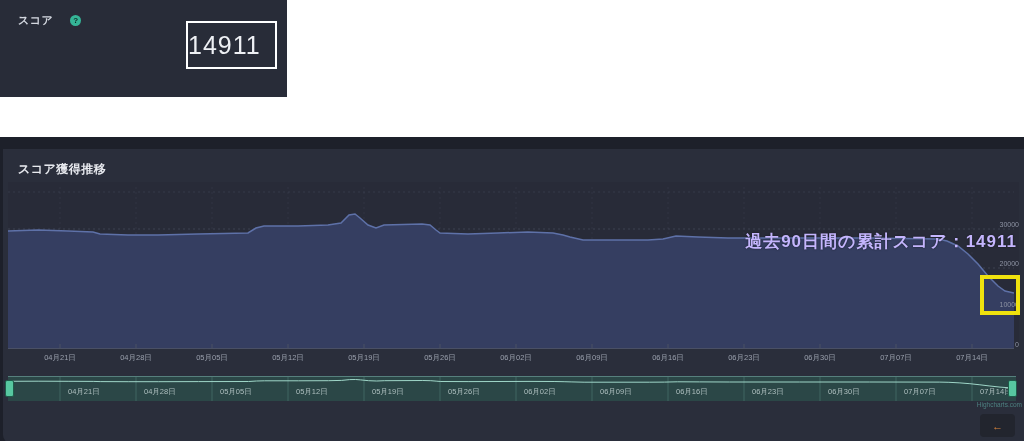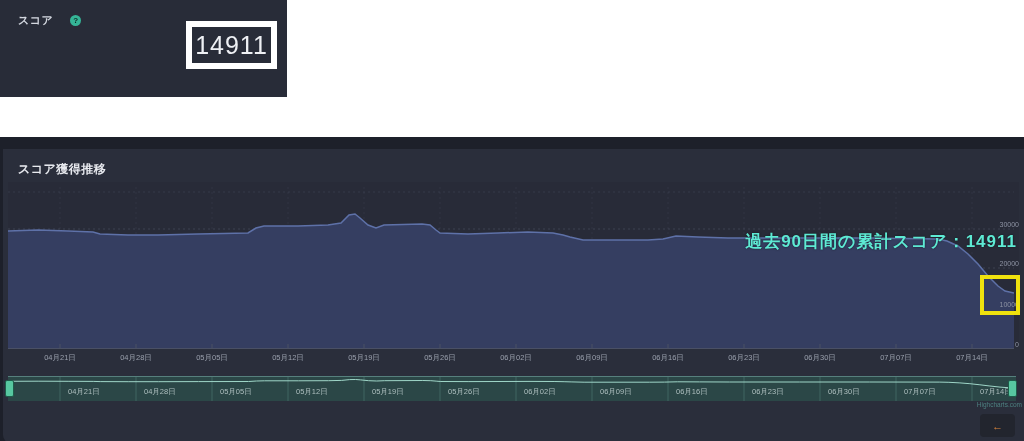--- a/index.html
+++ b/index.html
@@ -4,31 +4,31 @@
 <style>
   html,body{margin:0;padding:0;background:#ffffff;width:1024px;height:441px;
     font-family:"Liberation Sans","DejaVu Sans",sans-serif;overflow:hidden;position:relative;}
   .abs{position:absolute;}
   
   #score-card{left:0;top:0;width:287px;height:97px;background:#282c38;}
   #score-label-row{left:18px;top:13px;display:flex;align-items:center;gap:17px;}
   #score-label{color:#d4d8e0;font-size:11px;font-weight:bold;letter-spacing:.5px;}
   .help-icon{width:11px;height:11px;border-radius:50%;background:#35b597;color:#0e2b24;
     font-size:8px;font-weight:bold;display:flex;align-items:center;justify-content:center;cursor:pointer;}
-  #score-value-box{left:186px;top:21px;width:91px;height:48px;border:6px solid #ffffff;
-    display:flex;align-items:center;justify-content:center;box-sizing:border-box;}
+  #score-value-box{left:186px;top:21px;width:91px;height:48px;border:2px solid #ffffff;
+    display:flex;align-items:center;justify-content:flex-start;box-sizing:border-box;}
   #score-value{color:#eef0f4;font-size:25px;letter-spacing:1px;}
   
   #chart-outer{left:0;top:137px;width:1024px;height:304px;background:#1d202a;}
   #chart-card{left:3px;top:12px;width:1018px;height:294px;background:#2a2e3b;
     border-radius:0 0 8px 8px;padding-left:8px;}
   #chart-title{left:15px;top:12px;color:#e8eaef;font-size:12px;font-weight:bold;letter-spacing:.5px;}
   #plot-bg{left:5px;top:33px;width:1011px;height:165px;background:#282b38;}
   #main-plot{left:5px;top:38px;}
-  #annotation{top:81px;right:12px;color:#5eead4;font-size:17px;font-weight:bold;
+  #annotation{top:81px;right:12px;color:#c4b5fd;font-size:17px;font-weight:bold;
     letter-spacing:1px;text-shadow:0 0 2px rgba(0,0,0,.6);}
   .ylab{position:absolute;color:#8d93a3;font-size:7px;transform:translateY(-100%);
     right:10px;}
   .xlab{position:absolute;color:#9aa0ad;font-size:7.5px;transform:translateX(-50%);
     top:204px;white-space:nowrap;}
   
   #navigator{left:5px;top:227px;width:1008px;height:24px;background:#2b4747;
     border-top:1px solid #56807d;cursor:grab;}
   .navlab{position:absolute;color:#aebfbf;font-size:7.5px;top:238px;white-space:nowrap;}
   .handle{position:absolute;width:7px;height:15px;top:231px;background:#57c7a0;

